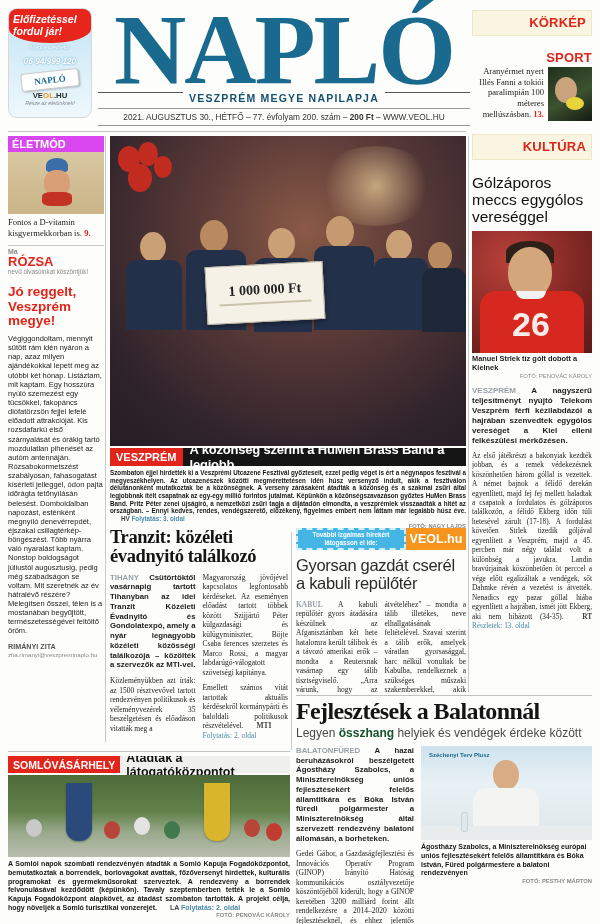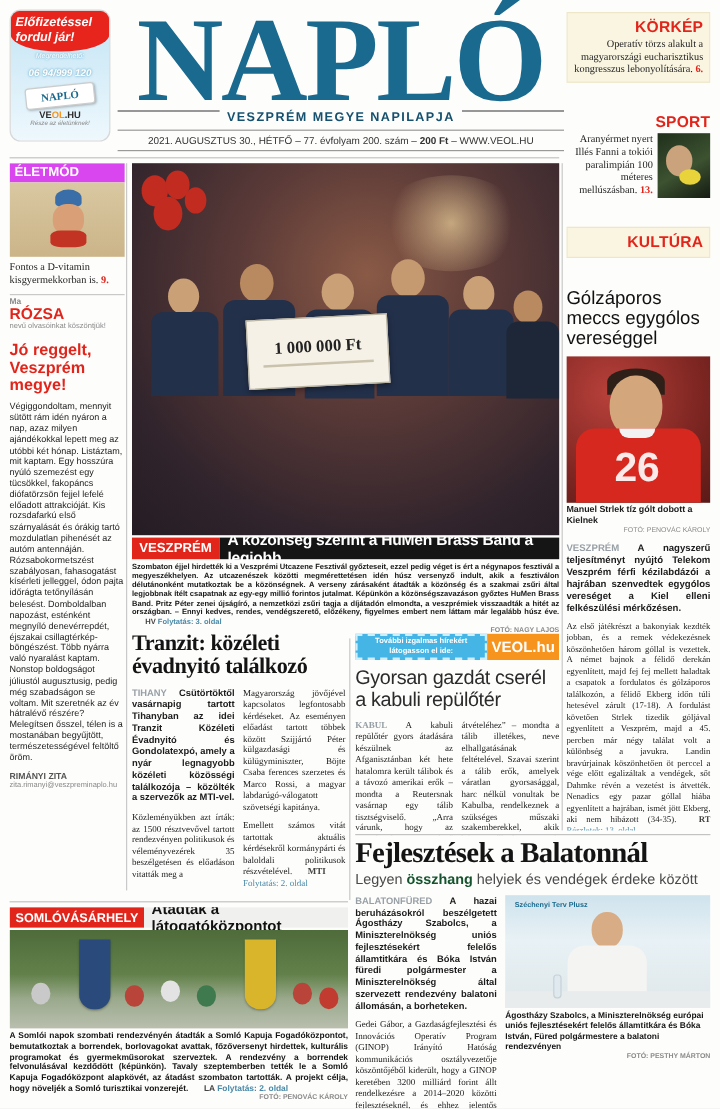--- a/index.html
+++ b/index.html
@@ -48,21 +48,21 @@
   .page-num { color:#e1251b; font-weight:bold; }
   .loc-tag { color:#98a0a6; font-weight:bold; }
   .byline { color:#444; font-weight:bold;padding-left:11px; }
   .more { color:#4a8aa8; }
   .credit { font-size:5.8px; color:#8a8a8a; }
   .capwrap { position:relative; padding-bottom:7px; }
   .capwrap .credit { position:absolute; right:0; bottom:0; }
 
   
   .rail { left:472px; top:10px; width:120px; height:682px; overflow:hidden; }
-  .rail-box { margin-bottom:25px; }
+  .rail-box { margin-bottom:14px; }
   .cream { background:#faf5e1; border:1px solid #eee6c9; padding:4px 5px 5px; }
   .rail-text { font-family:"Liberation Serif",serif; font-size:8.6px; line-height:1.25;
                text-align:right; color:#222; margin-top:1px; }
   .sport-thumb { float:right; width:44px; height:54px; margin:2px 0 2px 4px;
                  background:linear-gradient(150deg,#20301c,#3c5230 55%,#151b12);
                  position:relative; overflow:hidden; }
   .sport-thumb .face { position:absolute; left:7px; top:10px; width:22px; height:26px;
                  border-radius:50%; background:#caa27c; }
   .sport-thumb .lemon { position:absolute; left:18px; top:30px; width:18px; height:13px;
                  border-radius:50%; background:#e8d43a; }
@@ -221,21 +221,20 @@
       <span class="txt">VESZPRÉM MEGYE NAPILAPJA</span>
       <span class="rule"></span>
     </div>
     <div class="mast-date"><span>2021. AUGUSZTUS 30., HÉTFŐ – 77. évfolyam 200. szám – </span><b>200 Ft</b><span> – WWW.VEOL.HU</span></div>
   </div>
   <div class="abs head-rule"></div>
 
   <div class="abs rail">
     <div class="rail-box cream">
       <div class="sec-label">KÖRKÉP</div>
-      <div class="rail-text"><span>Operatív törzs alakult a magyarországi eucharisztikus kongresszus lebonyolítására. </span><span class="page-num">6.</span></div>
     </div>
     <div class="rail-box">
       <div class="sec-label">SPORT</div>
       <div class="sport-thumb">
         <span class="face"></span>
         <span class="lemon"></span>
       </div>
       <div class="rail-text"><span>Aranyérmet nyert Illés Fanni a tokiói paralimpián 100 méteres mellúszásban. </span><span class="page-num">13.</span></div>
     </div>
     <div class="rail-box cream" style="clear:both">

